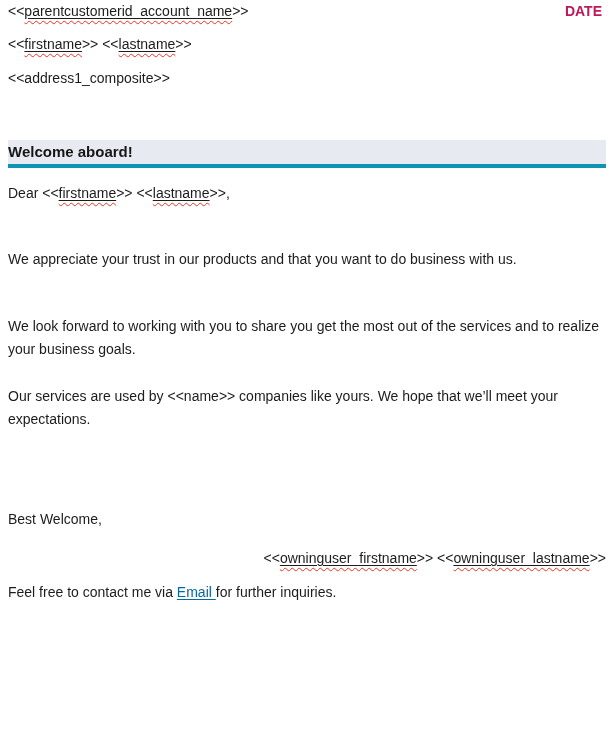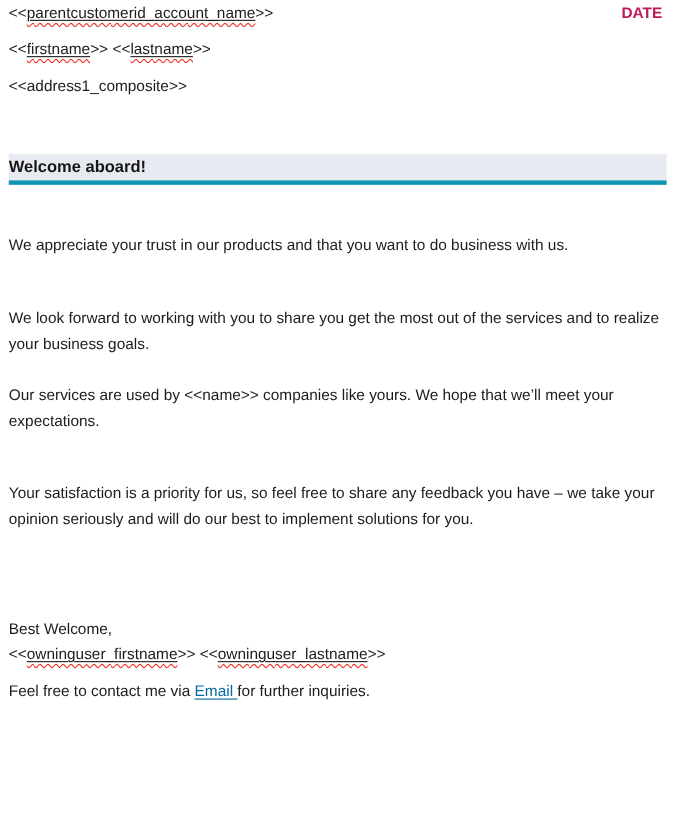--- a/index.html
+++ b/index.html
@@ -24,21 +24,21 @@
   .row2            { margin-top: 10px; }
   .row3            { margin-top: 11px; }
   .banner          { margin-top: 50px; }
   .salutation      { margin-top: 14px; }
   .p-trust         { margin-top: 43px; }
   .p-forward       { margin-top: 44px; }
   .p-services      { margin-top: 24px; }
   .p-support       { margin-top: 43px; }
   .p-satisfaction  { margin-top: 43px; }
   .regards         { margin-top: 77px; }
-  .signature       { margin-top: 0; }
+  .signature       { margin-top: 16px; text-align: right; }
   .contact         { margin-top: 11px; }
 
   .date {
     font-weight: 700;
     color: #be185d;
     margin-right: 4px;
   }
   
   .ul {
     text-decoration: underline;
@@ -86,25 +86,25 @@
   </p>
 
   <p class="line row2"><span>&lt;&lt;</span><span class="ul"><span class="sq">firstname</span></span><span>&gt;&gt; &lt;&lt;</span><span class="ul"><span class="sq">lastname</span></span><span>&gt;&gt;</span></p>
 
   <p class="line row3">&lt;&lt;address1_composite&gt;&gt;</p>
 
   <div class="banner">
     <span class="title">Welcome aboard!</span>
   </div>
 
+  <p class="line salutation"><span>Dear &lt;&lt;</span><span class="ul"><span class="sq">firstname</span></span><span>&gt;&gt; &lt;&lt;</span><span class="ul"><span class="sq">lastname</span></span><span>&gt;&gt;,</span></p>
 
   <p class="line p-trust">We appreciate your trust in our products and that you want to do business with us.</p>
   <p class="line p-forward">We look forward to working with you to share you get the most out of the services and to realize your business goals.</p>
   <p class="line p-services">Our services are used by &lt;&lt;name&gt;&gt; companies like yours. We hope that we’ll meet your expectations.</p>
-  <p class="line p-satisfaction">Your satisfaction is a priority for us, so feel free to share any feedback you have – we take your opinion seriously and will do our best to implement solutions for you.</p>
 
   <p class="line regards">Best Welcome,</p>
 
   <p class="line signature"><span>&lt;&lt;</span><span class="ul"><span class="sq">owninguser_firstname</span></span><span>&gt;&gt; &lt;&lt;</span><span class="ul"><span class="sq">owninguser_lastname</span></span><span>&gt;&gt;</span></p>
 
   <p class="line contact"><span>Feel free to contact me via </span><a class="email-link">Email </a><span>for further inquiries.</span></p>
 
 </div>
 
 </body></html>

